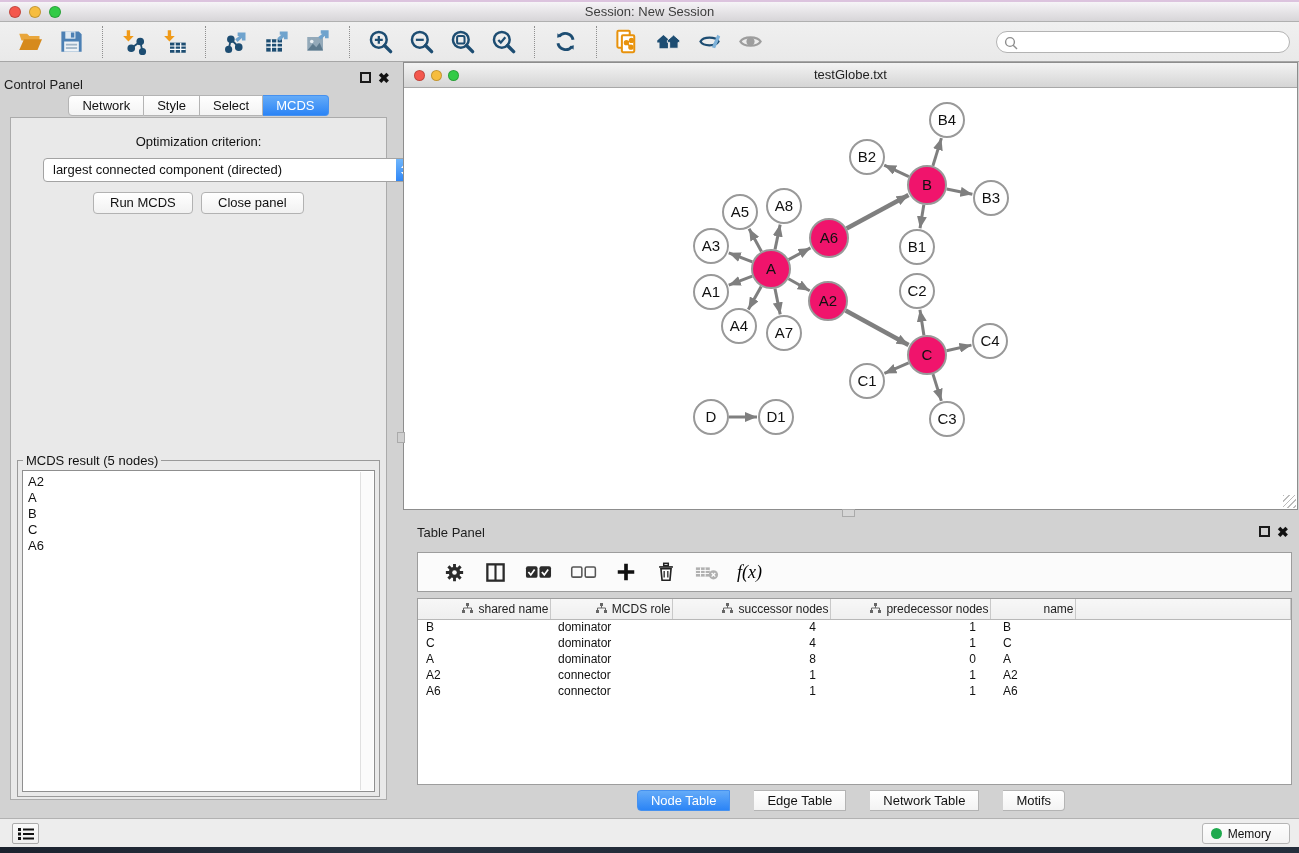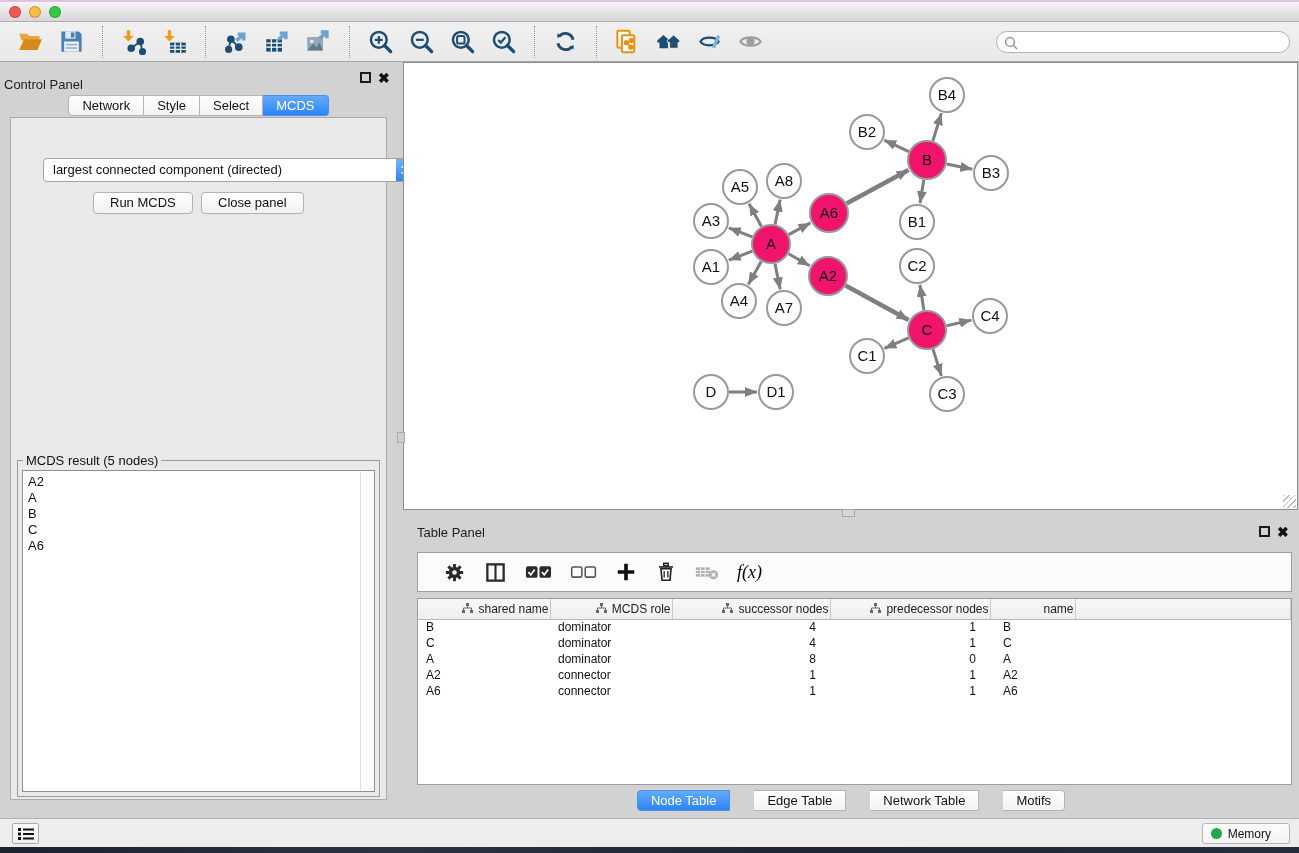--- a/index.html
+++ b/index.html
@@ -137,20 +137,21 @@
 </style>
 </head>
 <body>
 
 <div class="titlebar">
   <div class="traffic">
     <div class="light l-red"></div>
     <div class="light l-yellow"></div>
     <div class="light l-green"></div>
   </div>
+  <div class="title-text">Session: New Session</div>
 </div>
 
 <div class="toolbar">
   <svg class="ti" viewBox="0 0 24 24">
       <path d="M2 5h7l2 2h9v4H4z" fill="#e9a63b"></path>
       <path d="M6.2 10h16l-4 9.5H2z" fill="#d68a1c"></path>
     </svg>
   <svg class="ti" viewBox="0 0 24 24">
       <path d="M3 3h15.5L21 5.5V21H3z" fill="#4c80b4"></path>
       <rect x="6.5" y="3" width="9" height="6.5" fill="#dfe9f2"></rect>
@@ -265,40 +266,49 @@
 <div class="float-box cp-float"></div>
 <div class="close-x cp-close">✖</div>
 <div class="cp-tabs mtabs" id="cp-tabs">
     <div class="mtab">Network</div>
     <div class="mtab">Style</div>
     <div class="mtab">Select</div>
     <div class="mtab sel">MCDS</div>
   </div>
 
 <div class="cp-box">
+  <div class="opt-label">Optimization criterion:</div>
   <div class="criterion">
     <span>largest connected component (directed)</span>
     <span class="stepper"></span>
   </div>
   <div class="cp-btn btn-run">Run MCDS</div>
   <div class="cp-btn btn-close">Close panel</div>
   <div class="result-group">
     <span class="result-legend">MCDS result (5 nodes)</span>
     <div class="result-list" id="result-list">
       <div class="item">A2</div>
         <div class="item">A</div>
         <div class="item">B</div>
         <div class="item">C</div>
         <div class="item">A6</div>
         <div class="result-scroll"></div>
     </div>
   </div>
 </div>
 
 <div class="net-window">
+  <div class="net-titlebar">
+    <div class="traffic">
+      <div class="light l-red"></div>
+      <div class="light l-yellow"></div>
+      <div class="light l-green"></div>
+    </div>
+    <div class="title-text">testGlobe.txt</div>
+  </div>
   <div class="net-canvas">
     <svg id="graph-svg" width="893" height="421">
         <defs>
           <marker id="arr" viewBox="0 0 12 10" refX="12" refY="5" markerWidth="12" markerHeight="10" orient="auto" markerUnits="userSpaceOnUse">
             <path d="M0,0 L12,5 L0,10 Z" fill="#7F7F7F"></path>
           </marker>
         </defs>
         <line x1="357.4445610618003" y1="163.43032195234252" x2="345.0776669912897" y2="140.6911941452746" stroke="#7F7F7F" stroke-width="3" marker-end="url(#arr)"></line>
         <line x1="371.04183057455737" y1="161.41266721560658" x2="376.1602609541705" y2="136.60796614517375" stroke="#7F7F7F" stroke-width="3" marker-end="url(#arr)"></line>
         <line x1="348.325077653959" y1="173.84127976735095" x2="324.74117622873894" y2="164.80078422101658" stroke="#7F7F7F" stroke-width="3" marker-end="url(#arr)"></line>

